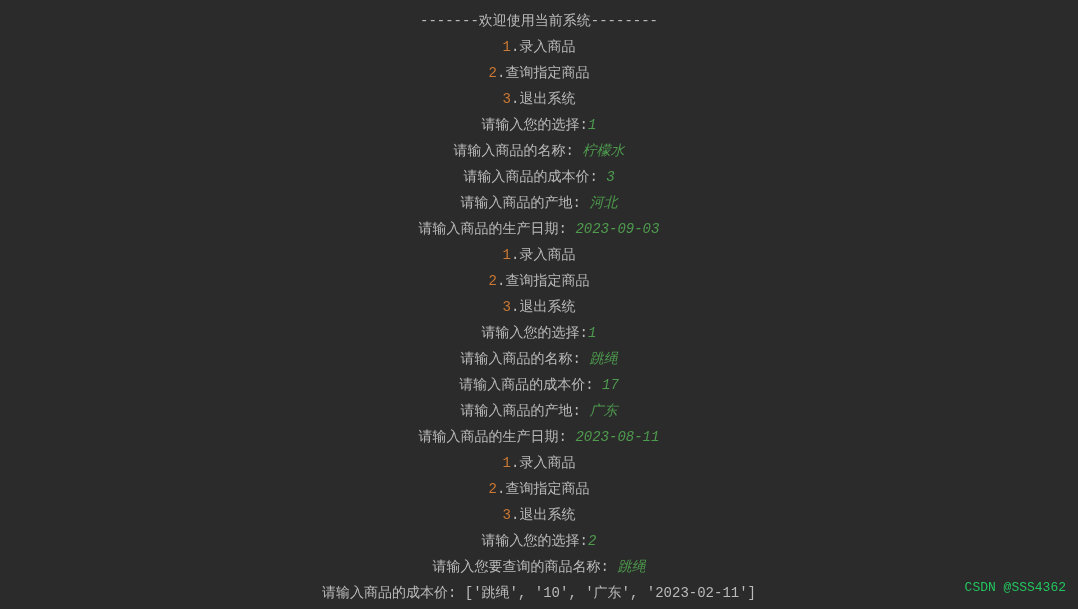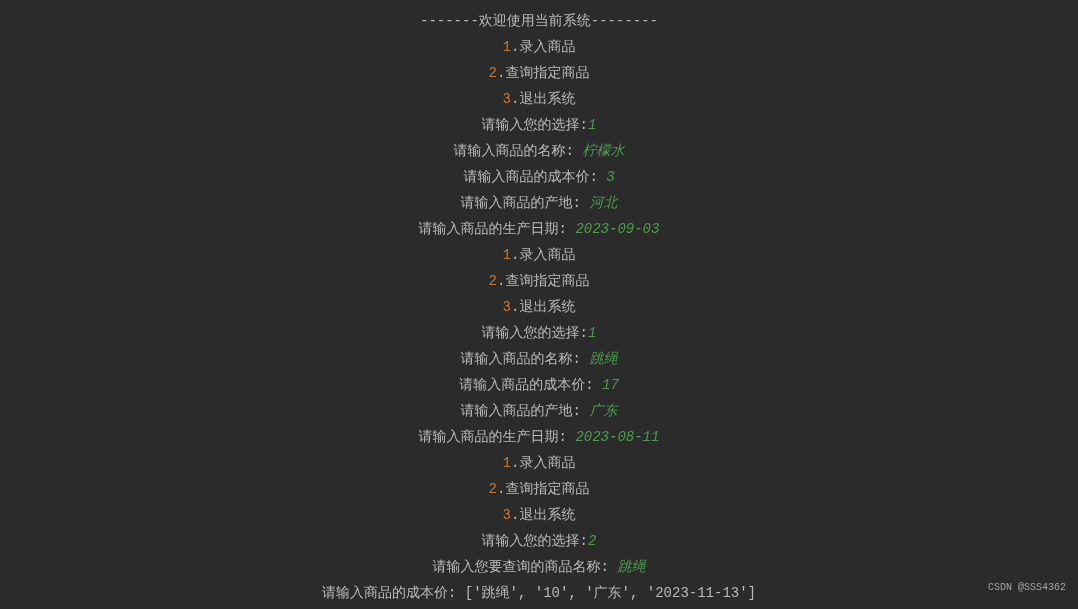--- a/index.html
+++ b/index.html
@@ -27,22 +27,22 @@
       color: #cc7832;
     }
     .input-val {
       color: #4e9a4e;
       font-style: italic;
     }
     .watermark {
       position: absolute;
       bottom: 8px;
       right: 12px;
-      color: #a3a3a3;
-      font-size: 10px;
+      color: #22c55e;
+      font-size: 13px;
       font-style: normal;
     }
   </style>
 </head>
 <body>
 
 <div class="line">-------欢迎使用当前系统--------</div>
 
 <div class="line">
   <span class="num">1</span><span>.录入商品</span>
@@ -106,16 +106,16 @@
   <span class="num">3</span><span>.退出系统</span>
 </div>
 
 <div class="line">
   <span>请输入您的选择:</span><span class="input-val">2</span>
 </div>
 <div class="line">
   <span>请输入您要查询的商品名称: </span><span class="input-val">跳绳</span>
 </div>
 <div class="line">
-  <span>请输入商品的成本价: </span><span>['跳绳', '10', '广东', '2023-11-13']</span>
+  <span>请输入商品的成本价: </span><span>['跳绳', '10', '广东', '2023-02-11']</span>
 </div>
 
 <div class="watermark">CSDN @SSS4362</div>
 
 </body></html>

